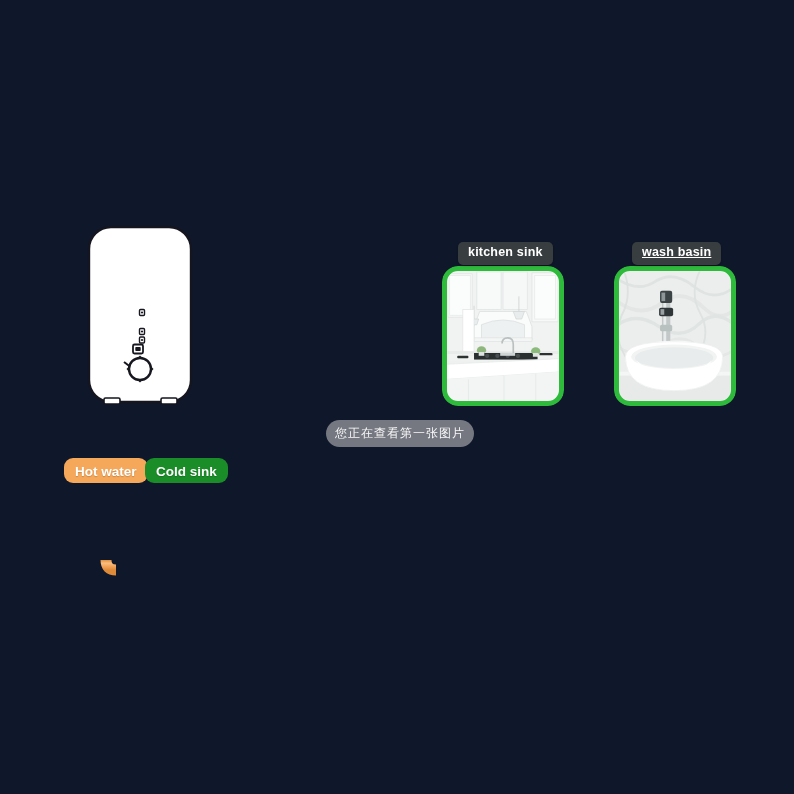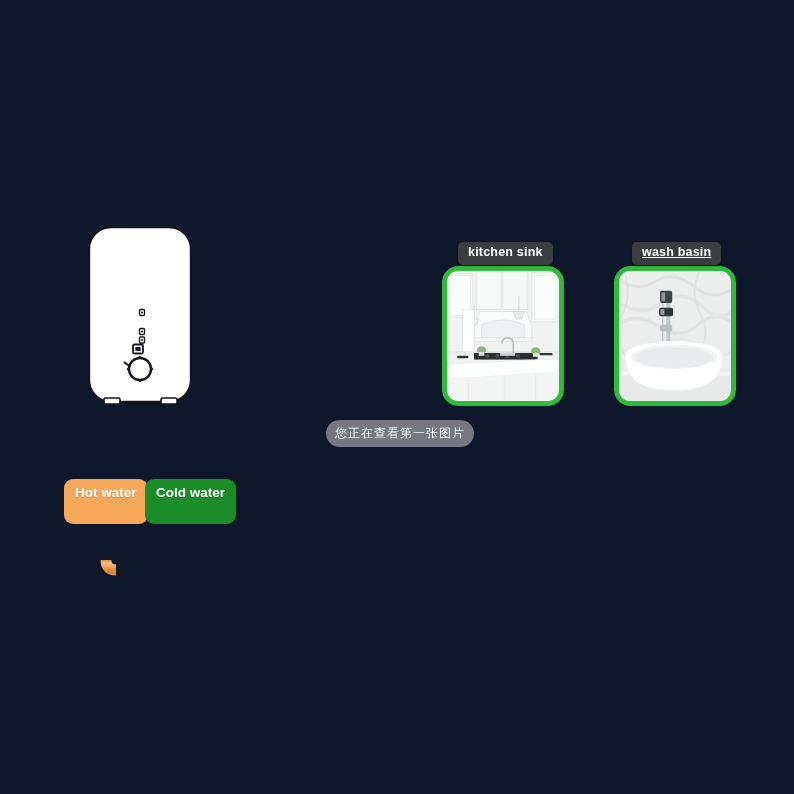--- a/index.html
+++ b/index.html
@@ -72,27 +72,26 @@
     z-index: 9;
     box-shadow: 0 1px 2px rgba(0,0,0,0.25);
   }
 
   
   .water-label {
     position: absolute;
     font-size: 13.5px;
     font-weight: bold;
     color: #ffffff;
-    padding: 7px 11px 24px 11px;
+    padding: 7px 11px 4px 11px;
     border-radius: 9px;
     white-space: nowrap;
     line-height: 1;
     z-index: 8;
     text-shadow: 0 1px 1px rgba(0,0,0,0.18);
-    margin-top: 21px;
   }
   .label-hot { background: #f5a75a; }
   .label-cold { background: #1a8c28; }
 
   
   #watermark {
     position: absolute;
     left: 326px;
     top: 404px;
     width: 148px;
@@ -301,17 +300,17 @@
         <ellipse cx="60" cy="92" rx="46" ry="13" fill="#f2f4f4"></ellipse>
         <ellipse cx="60" cy="93" rx="42" ry="11" fill="#e9ecec"></ellipse>
         <path d="M20,96 q14,14 40,14 q26,0 40,-14 q-10,24 -40,24 q-30,0 -40,-24 z" fill="#ffffff" opacity="0.85"></path>
       </svg>
     </div>
     <div class="photo-frame"></div>
   </div>
   <div class="tag-pill" style="left:632px; top:242px;text-decoration:underline;">wash basin</div>
 
   <div class="water-label label-hot" style="left:64px; top:458px;">Hot water</div>
-  <div class="water-label label-cold" style="left:145px; top:458px;">Cold water</div>
+  <div class="water-label label-cold" style="left:145px; top:458px;">Cold sink</div>
 
   <div id="watermark">您正在查看第一张图片</div>
 
 </div>
 
 </body></html>

